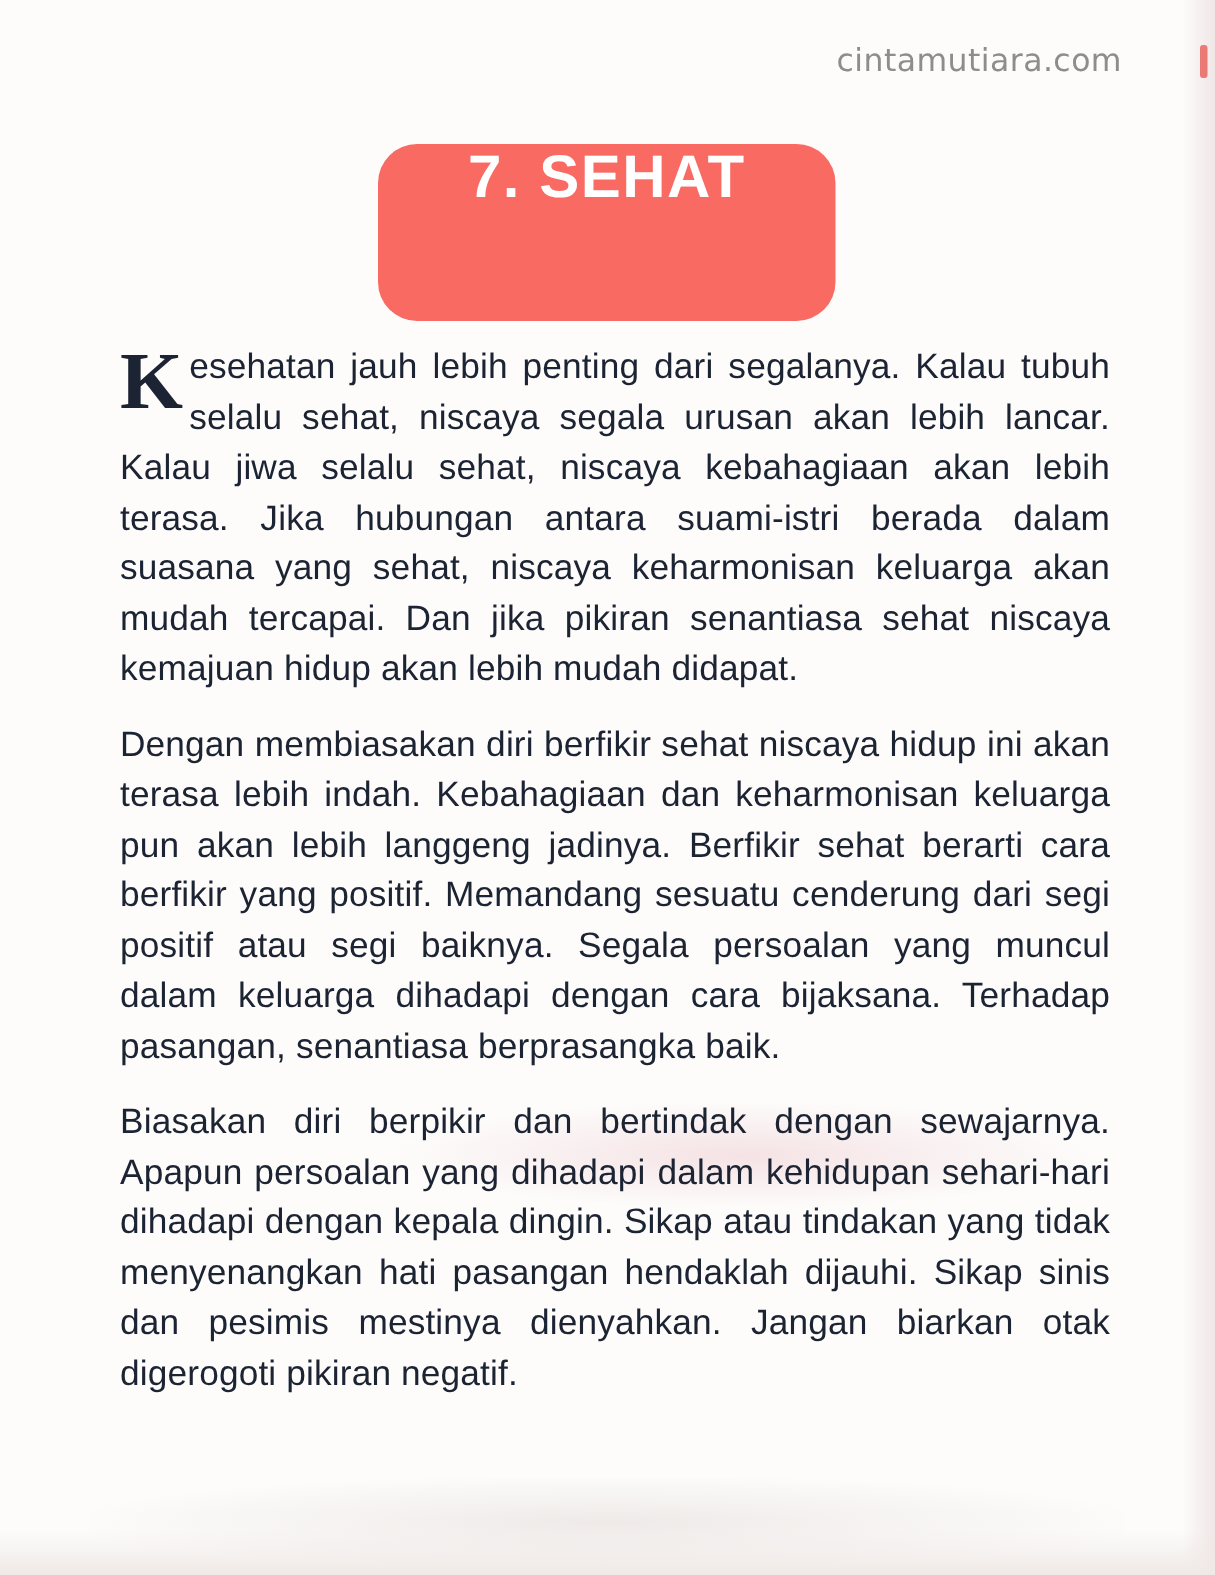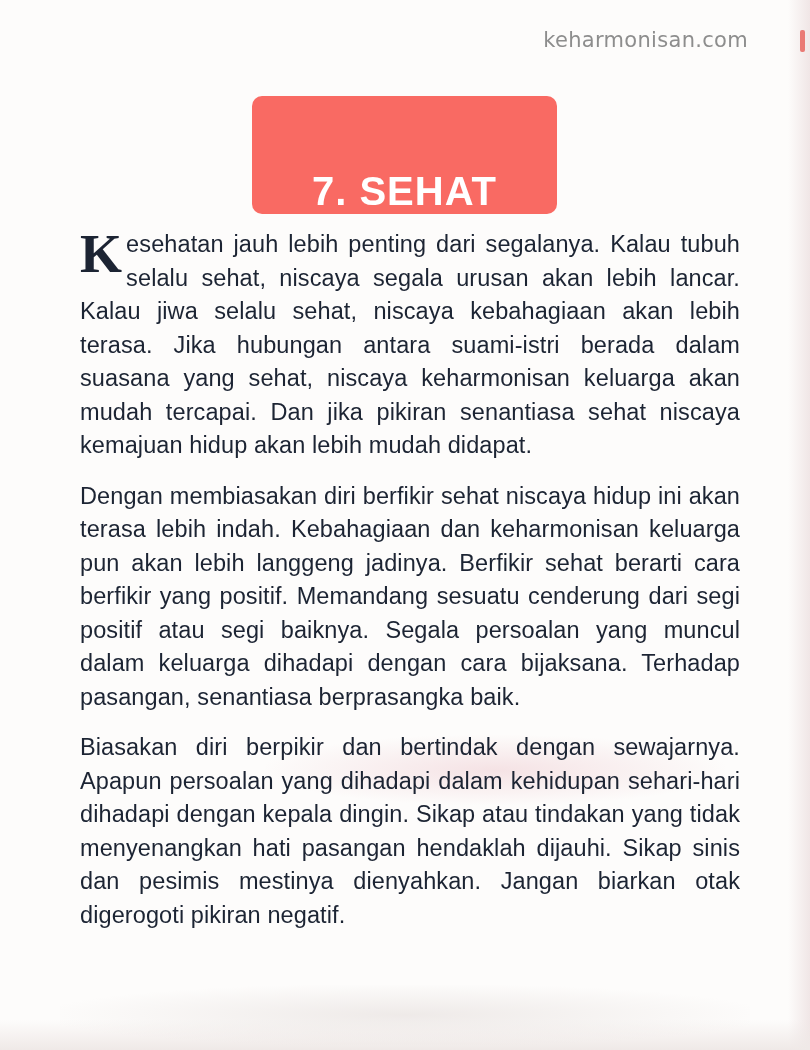--- a/index.html
+++ b/index.html
@@ -68,23 +68,23 @@
   }
 
   
   #title-banner {
     position: absolute;
     left: 252px;
     top: 96px;
     width: 305px;
     height: 118px;
     background: #f96a63;
-    border-radius: 10px;
+    border-radius: 26px;
     display: flex;
-    align-items: flex-end;
+    align-items: flex-start;
     justify-content: center;
   }
   #title-banner .title-text {
     color: #ffffff;
     font-size: 40px;
     font-weight: bold;
     letter-spacing: 1px;
     font-family: "Liberation Sans", sans-serif;
   }
 
@@ -121,21 +121,21 @@
 <body>
 
 <div id="page">
 
   <div class="tint tint-right"></div>
   <div class="tint tint-bottom"></div>
   <div class="smudge"></div>
   <div class="smudge2"></div>
   <div class="redmark"></div>
 
-  <div id="watermark">keharmonisan.com</div>
+  <div id="watermark">cintamutiara.com</div>
 
   <div id="title-banner">
     <span class="title-text">7. SEHAT</span>
   </div>
 
   <div id="body-text">
     <p class="para first"><span class="dropcap">K</span><span>esehatan jauh lebih penting dari segalanya. Kalau tubuh selalu sehat, niscaya segala urusan akan lebih lancar. Kalau jiwa selalu sehat, niscaya kebahagiaan akan lebih terasa. Jika hubungan antara suami-istri berada dalam suasana yang sehat, niscaya keharmonisan keluarga akan mudah tercapai. Dan jika pikiran senantiasa sehat niscaya kemajuan hidup akan lebih mudah didapat.</span></p>
     <p class="para">Dengan membiasakan diri berfikir sehat niscaya hidup ini akan terasa lebih indah. Kebahagiaan dan keharmonisan keluarga pun akan lebih langgeng jadinya. Berfikir sehat berarti cara berfikir yang positif. Memandang sesuatu cenderung dari segi positif atau segi baiknya. Segala persoalan yang muncul dalam keluarga dihadapi dengan cara bijaksana. Terhadap pasangan, senantiasa berprasangka baik.</p>
     <p class="para">Biasakan diri berpikir dan bertindak dengan sewajarnya. Apapun persoalan yang dihadapi dalam kehidupan sehari-hari dihadapi dengan kepala dingin. Sikap atau tindakan yang tidak menyenangkan hati pasangan hendaklah dijauhi. Sikap sinis dan pesimis mestinya dienyahkan. Jangan biarkan otak digerogoti pikiran negatif.</p>
   </div>

